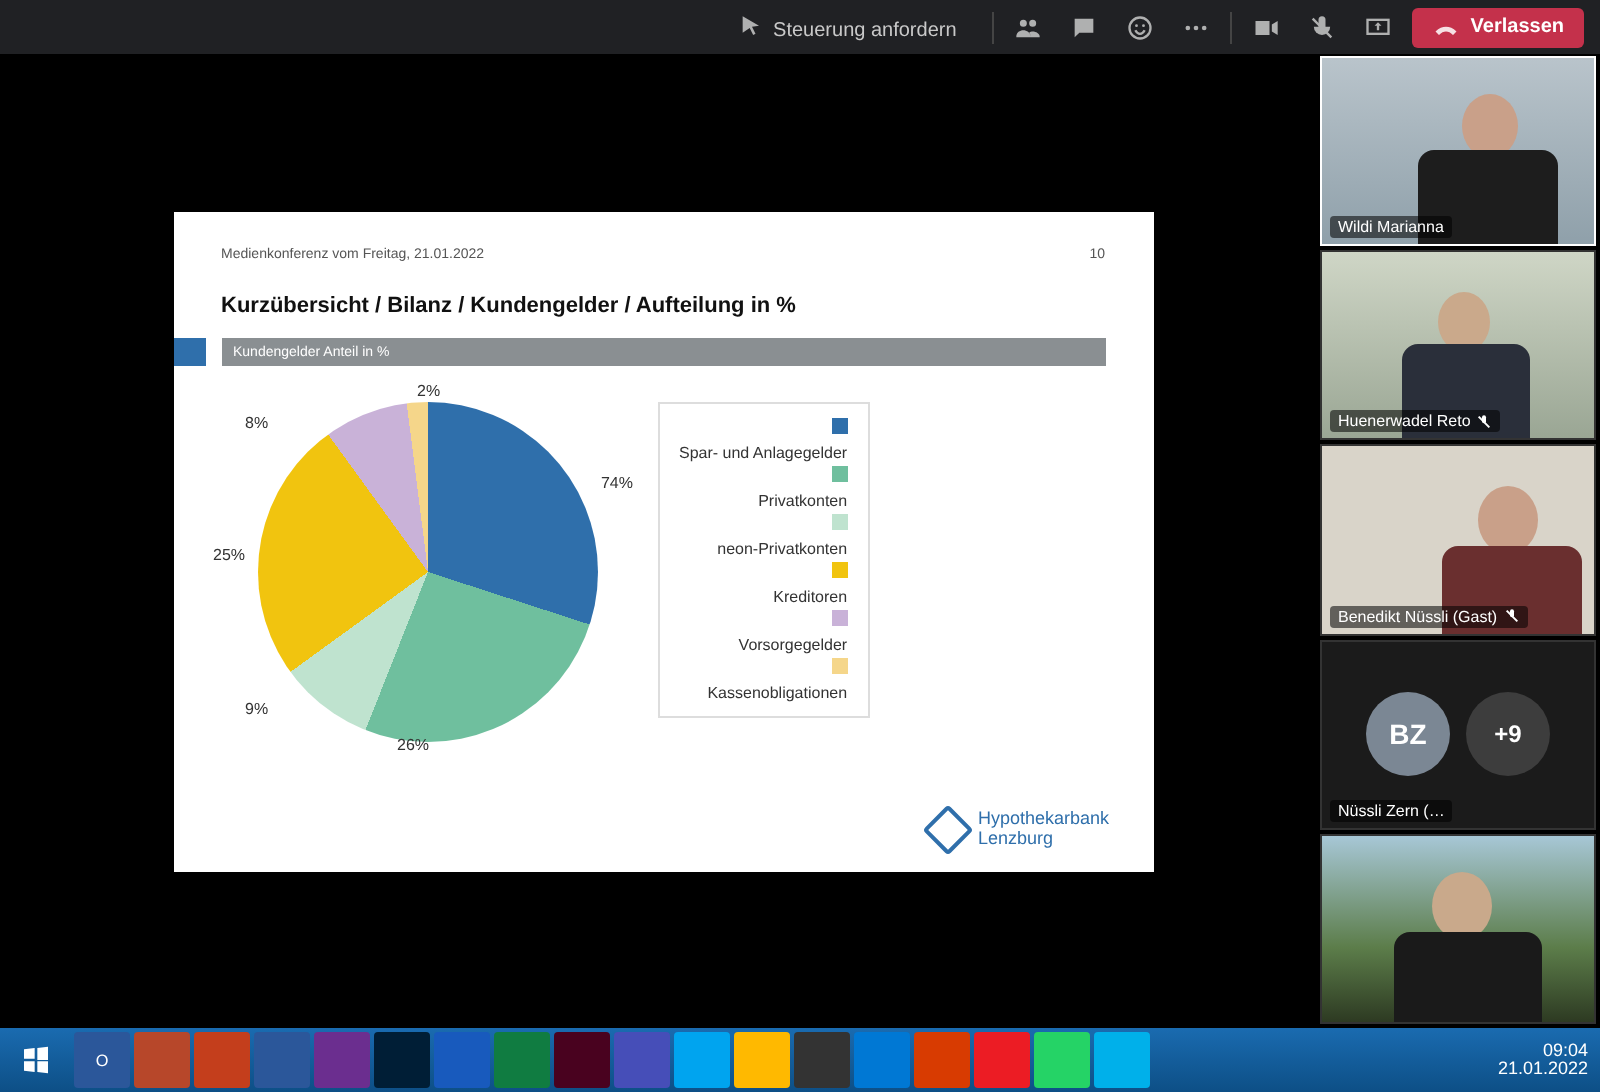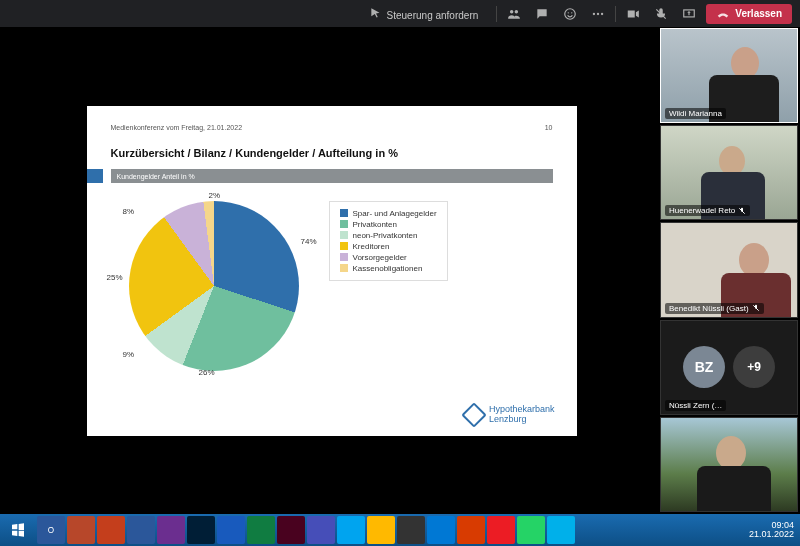--- a/index.html
+++ b/index.html
@@ -21,21 +21,21 @@
   .slide { width: 490px; height: 330px; background: #fff; color: #222; position: relative; padding: 18px 24px 14px 24px; font-size: 8px; box-shadow: 0 0 6px rgba(0,0,0,.6); }
   .slide-header { display:flex; justify-content:space-between; font-size:7px; color:#555; }
   .slide-title { font-size: 11px; font-weight: 700; margin-top: 16px; color:#111;}
   .slide-subbar { margin-top: 10px; height: 14px; background: #8a8f92; color: #fff; font-size: 7px; display:flex; align-items:center; padding-left:6px; position:relative;}
   .slide-subbar::before{ content:""; position:absolute; left:-24px; top:0; width:16px; height:14px; background:#2f6fab;}
   .chart-zone { display:flex; gap: 30px; margin-top: 18px; align-items: flex-start; }
   .pie-wrap { position: relative; width: 170px; height: 170px; margin-left: 18px;}
   .pie { width: 170px; height: 170px; border-radius: 50%; }
   .pie-label { position:absolute; font-size:8px; color:#333; white-space:nowrap; }
   .legend { font-size: 8px; color:#333; border:1px solid #ddd; padding:6px 10px; }
-  .legend-row { display:flex; align-items:flex-start; gap:5px; padding:1px 0; }
+  .legend-row { display:flex; align-items:flex-end; gap:5px; padding:1px 0;flex-direction:column; }
   .swatch { width:8px; height:8px; }
   .logo-blk { position:absolute; right:22px; bottom:12px; display:flex; align-items:center; gap:6px; }
   .logo-mark { width:18px; height:18px; border:2px solid #2f6fab; transform:rotate(45deg); border-radius:2px; }
   .logo-text { font-size:9px; color:#2f6fab; line-height:1.05; font-weight:400;}
 
   
   .gallery { width: 140px; display:flex; flex-direction:column; gap:2px; padding:0 2px 2px 0;}
   .tile { position:relative; flex:1; background:#1b1b1b; overflow:hidden; border:1px solid #333;}
   .tile.sel { outline:2px solid #fff; outline-offset:-2px;}
   .name-tag { position:absolute; left:4px; bottom:3px; font-size:8px; background:rgba(0,0,0,.55); color:#fff; padding:1px 4px; border-radius:2px; max-width: 120px; overflow:hidden; text-overflow:ellipsis; white-space:nowrap; display:flex; align-items:center; gap:3px;}

